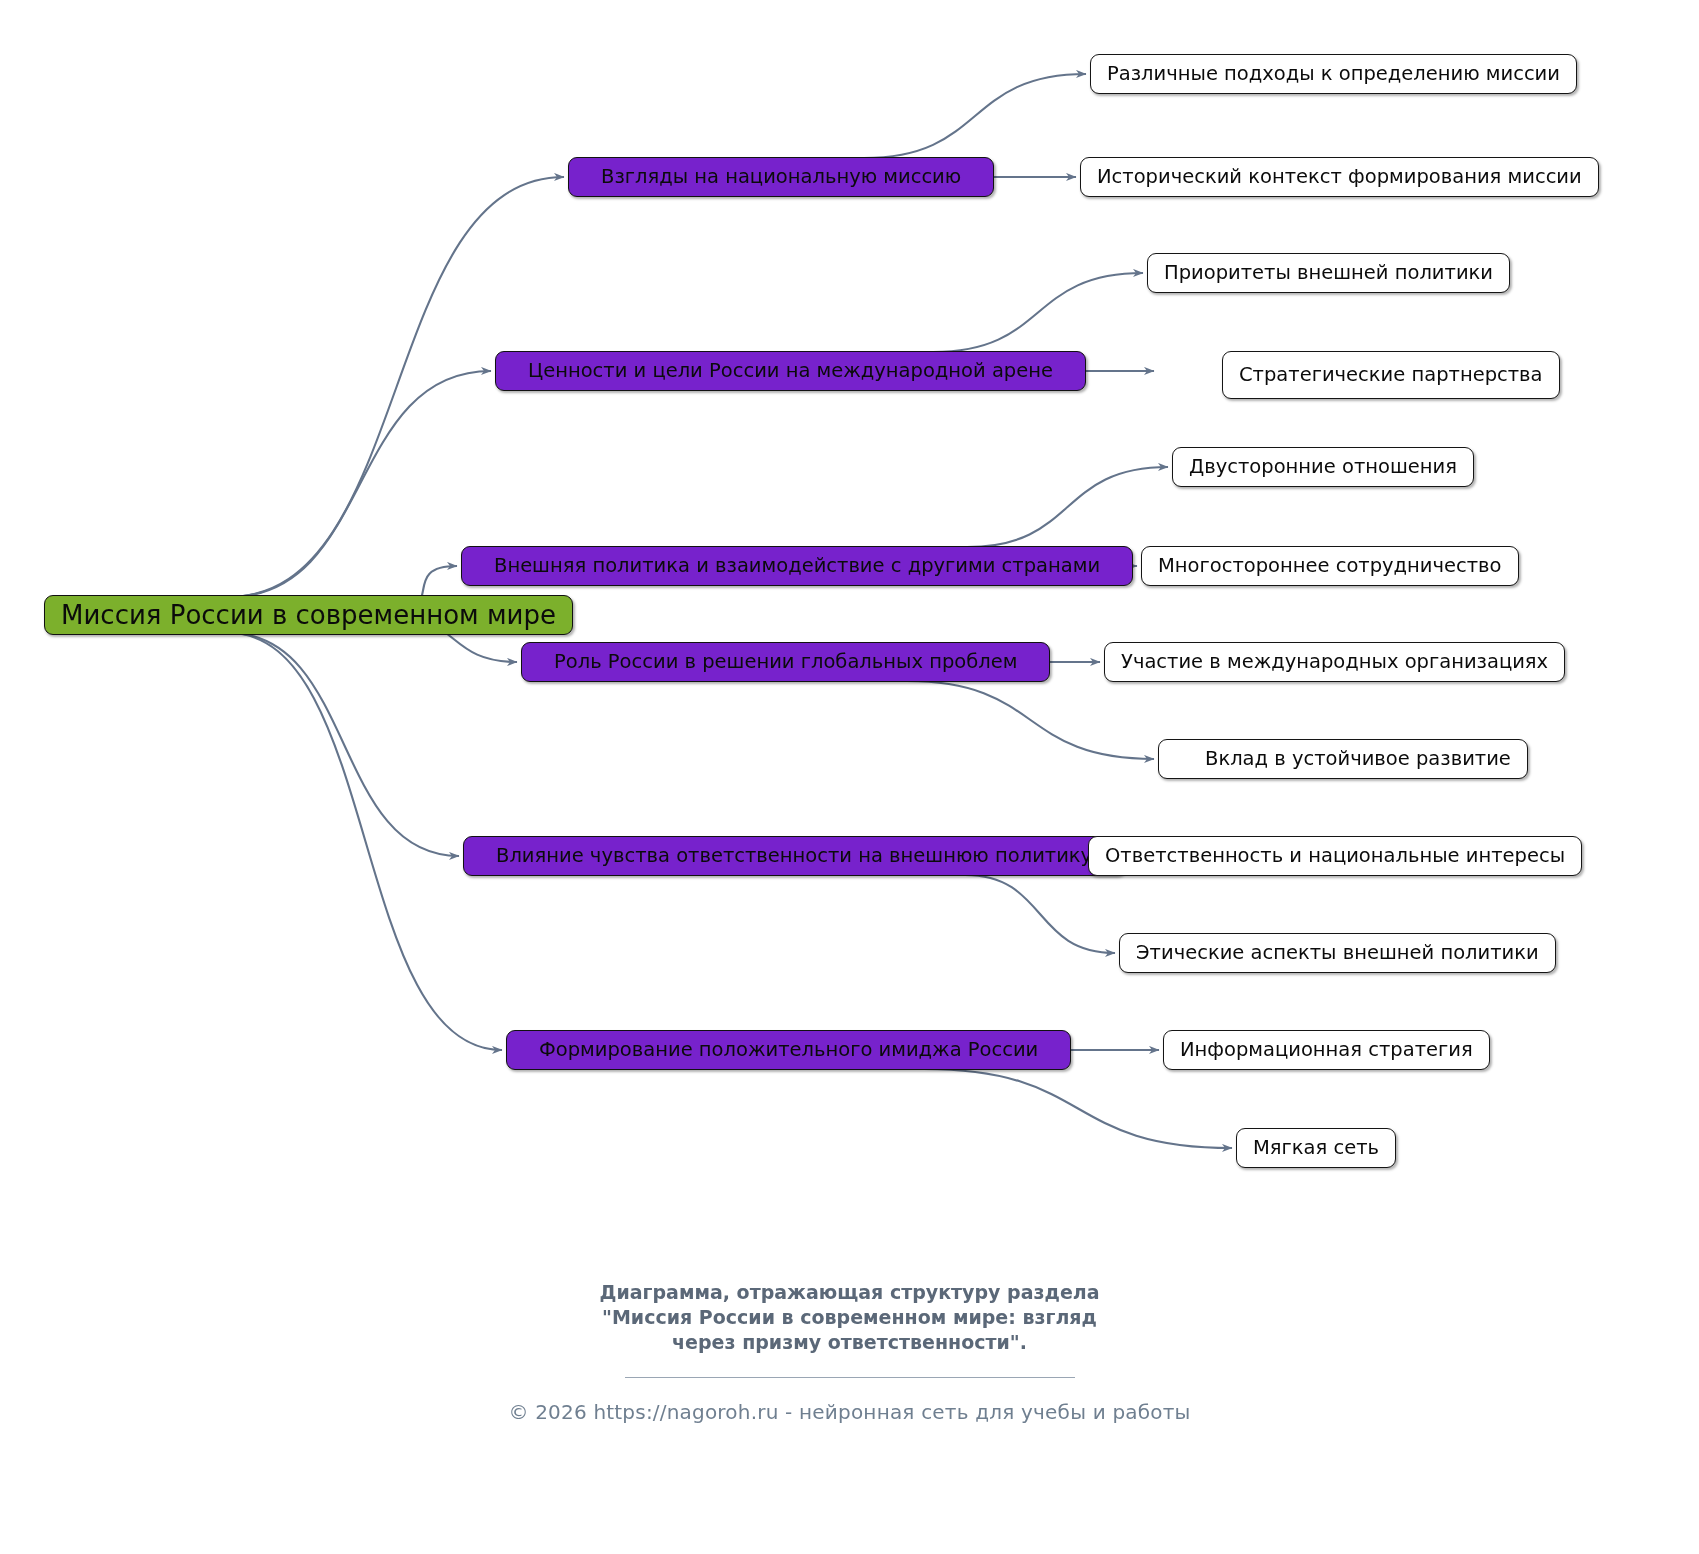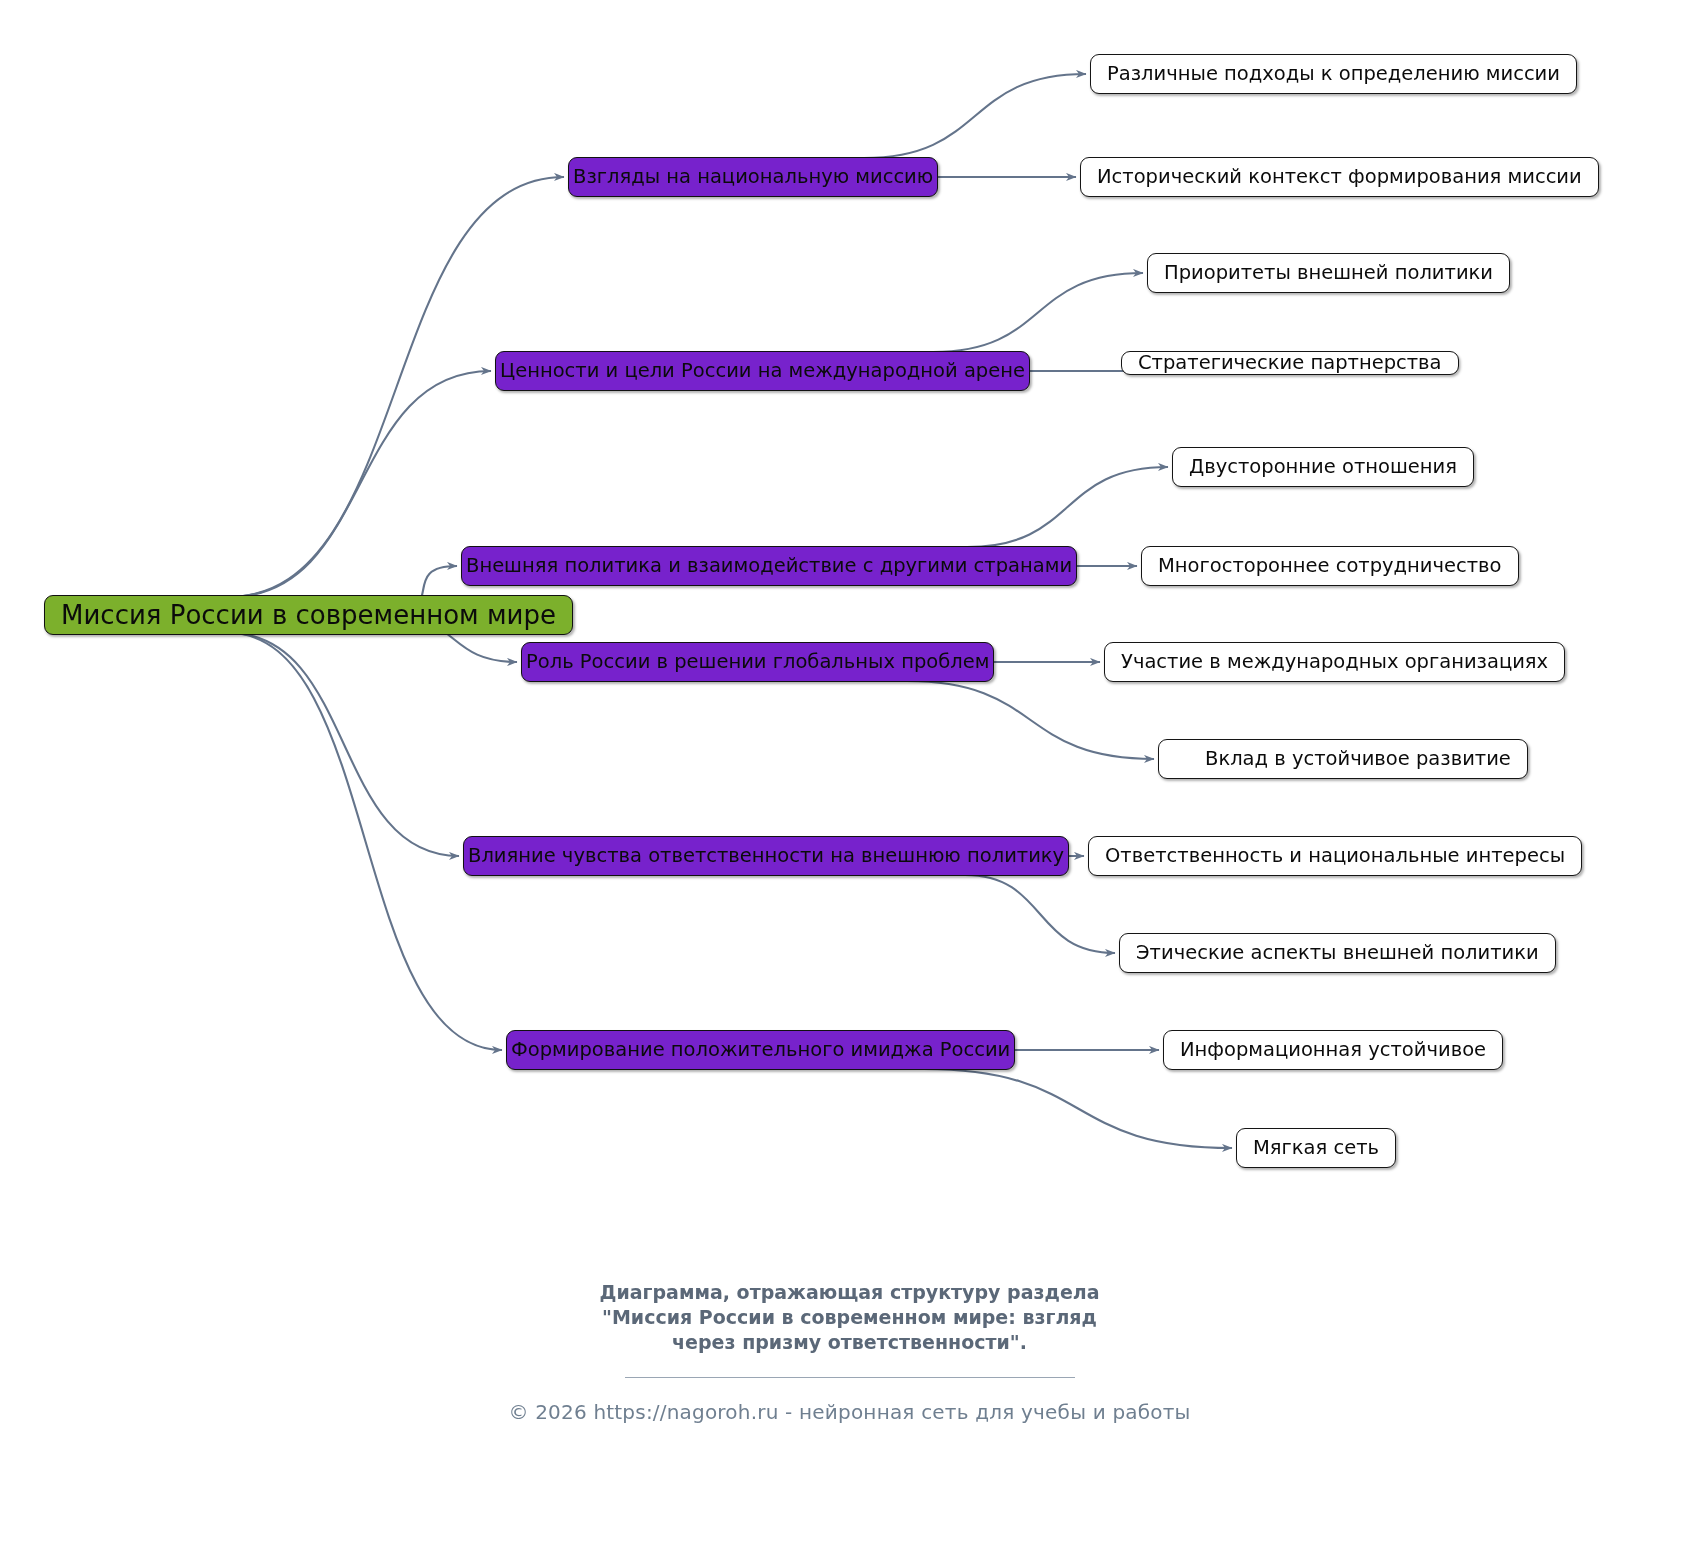--- a/index.html
+++ b/index.html
@@ -48,21 +48,21 @@
     font-size: 26px;
     padding: 0 16px;
     height: 40px;
     box-shadow: 1.5px 2px 2.5px rgba(0,0,0,0.30);
   }
   .node-branch {
     background: #7722cc;
     border: 1.6px solid #111111;
     color: #0b0b0b;
     font-size: 19.5px;
-    padding: 0 4px;
+    padding: 0 32px;
     height: 40px;
     box-shadow: 1.5px 2px 2.5px rgba(0,0,0,0.30);
   }
   .node-leaf {
     background: #ffffff;
     border: 1.6px solid #151515;
     color: #0b0b0b;
     font-size: 19.5px;
     padding: 0 16px;
     height: 40px;
@@ -130,32 +130,32 @@
       </g>
   </svg>
 
   <div id="nodes">
       <div class="node node-root" style="left: 44px; top: 595px; min-width: 345px; height: 40px; background: rgb(124, 176, 44);">Миссия России в современном мире</div>
       <div class="node node-branch" style="left: 568px; top: 157px; min-width: 336px; height: 40px; background: rgb(119, 34, 204);">Взгляды на национальную миссию</div>
       <div class="node node-leaf" style="left: 1090px; top: 54px; min-width: 424px; height: 40px;">Различные подходы к определению миссии</div>
       <div class="node node-leaf" style="left: 1080px; top: 157px; min-width: 444px; height: 40px;">Исторический контекст формирования миссии</div>
       <div class="node node-branch" style="left: 495px; top: 351px; min-width: 478px; height: 40px; background: rgb(119, 34, 204);">Ценности и цели России на международной арене</div>
       <div class="node node-leaf" style="left: 1147px; top: 253px; min-width: 314px; height: 40px;">Приоритеты внешней политики</div>
-      <div class="node node-leaf" style="left: 1121px; top: 351px; min-width: 288px; height: 24px;">Стратегические партнерства</div>
+      <div class="node node-leaf" style="left: 1222px; top: 351px; min-width: 288px; height: 48px;">Стратегические партнерства</div>
       <div class="node node-branch" style="left: 461px; top: 546px; min-width: 546px; height: 40px; background: rgb(119, 34, 204);">Внешняя политика и взаимодействие с другими странами</div>
       <div class="node node-leaf" style="left: 1172px; top: 447px; min-width: 258px; height: 40px;">Двусторонние отношения</div>
       <div class="node node-leaf" style="left: 1141px; top: 546px; min-width: 322px; height: 40px;">Многостороннее сотрудничество</div>
       <div class="node node-branch" style="left: 521px; top: 642px; min-width: 426px; height: 40px; background: rgb(119, 34, 204);">Роль России в решении глобальных проблем</div>
       <div class="node node-leaf" style="left: 1104px; top: 642px; min-width: 392px; height: 40px;">Участие в международных организациях</div>
       <div class="node node-leaf" style="left: 1158px; top: 739px; min-width: 288px; height: 40px; padding-left: 46px;">Вклад в устойчивое развитие</div>
       <div class="node node-branch" style="left: 463px; top: 836px; min-width: 542px; height: 40px; background: rgb(119, 34, 204);">Влияние чувства ответственности на внешнюю политику</div>
       <div class="node node-leaf" style="left: 1088px; top: 836px; min-width: 426px; height: 40px;">Ответственность и национальные интересы</div>
       <div class="node node-leaf" style="left: 1119px; top: 933px; min-width: 372px; height: 40px;">Этические аспекты внешней политики</div>
       <div class="node node-branch" style="left: 506px; top: 1030px; min-width: 458px; height: 40px; background: rgb(119, 34, 204);">Формирование положительного имиджа России</div>
-      <div class="node node-leaf" style="left: 1163px; top: 1030px; min-width: 278px; height: 40px;">Информационная устойчивое</div>
+      <div class="node node-leaf" style="left: 1163px; top: 1030px; min-width: 278px; height: 40px;">Информационная стратегия</div>
       <div class="node node-leaf" style="left: 1236px; top: 1128px; min-width: 134px; height: 40px;">Мягкая сеть</div>
     </div>
 
   <div id="footer">
     <div id="caption">
         <div class="caption-line">Диаграмма, отражающая структуру раздела</div>
         <div class="caption-line">"Миссия России в современном мире: взгляд</div>
         <div class="caption-line">через призму ответственности".</div>
       </div>
     <hr id="footer-rule">

